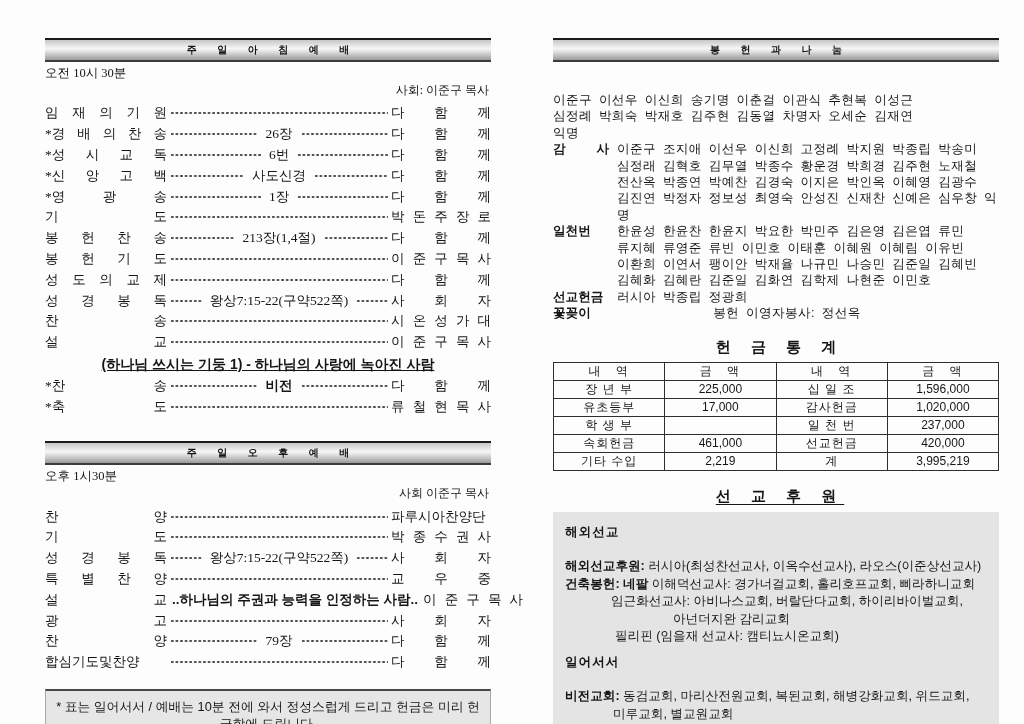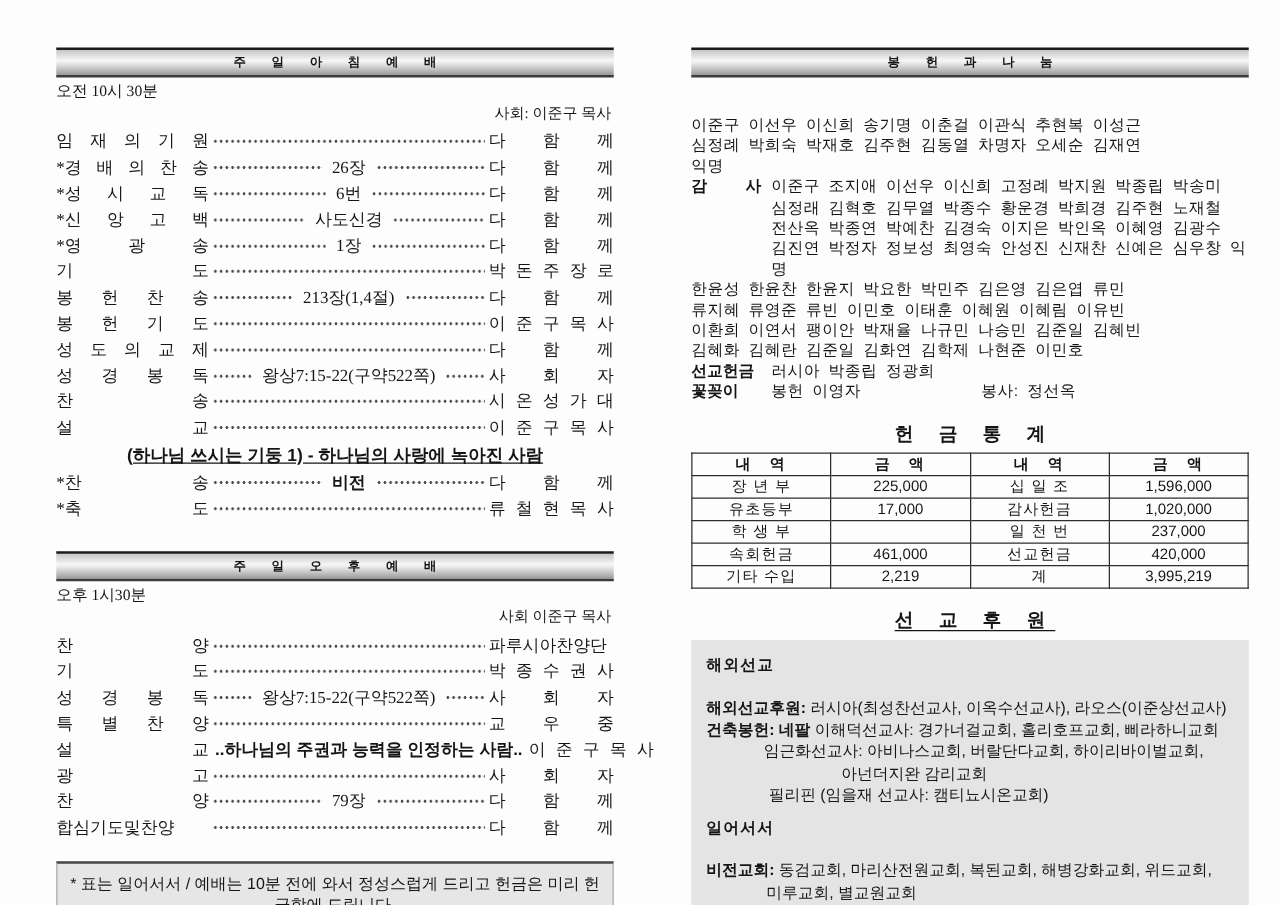--- a/index.html
+++ b/index.html
@@ -34,30 +34,30 @@
                padding:8px 6px;font-size:12.8px;text-align:center;
                font-family:"Liberation Sans","DejaVu Sans",sans-serif;}
 
   
   .offer-list{margin-top:30px;font-family:"Liberation Sans","DejaVu Sans",sans-serif;
               font-size:12.6px;line-height:16.4px;}
   .entry{display:flex;}
   .elbl{width:56px;flex-shrink:0;font-weight:bold;text-align-last:justify;padding-right:8px;}
   .elines{flex:1;letter-spacing:0.4px;word-spacing:3px;}
   .flower-row{display:flex;}
-  .flower-first{width:168px;}
+  .flower-first{width:168px;text-align:right;}
 
   .stitle{margin:16px 0 5px 0;text-align:center;font-weight:bold;font-size:15px;letter-spacing:8px;
           padding-left:8px;font-family:"Liberation Sans","DejaVu Sans",sans-serif;}
   .stitle.underline{text-decoration:underline;text-underline-offset:3px;}
   table.stats{width:100%;border-collapse:collapse;font-family:"Liberation Sans","DejaVu Sans",sans-serif;
               font-size:12px;table-layout:fixed;}
   table.stats td{border:1px solid #2e2e2e;height:15.5px;text-align:center;padding:0 2px;
                  overflow:hidden;white-space:nowrap;}
-  table.stats tr.hdr td{font-weight:bold;letter-spacing:6px;padding-left:6px;margin-top:19px;}
+  table.stats tr.hdr td{font-weight:normal;letter-spacing:6px;padding-left:6px;margin-top:19px;}
   table.stats td.name{letter-spacing:1px;text-align:center;}
 
   .mbox{margin-top:6px;background:#e4e4e4;padding:10px 12px;box-sizing:border-box;
         font-family:"Liberation Sans","DejaVu Sans",sans-serif;font-size:12.6px;line-height:17.5px;}
   .mhead{font-weight:bold;margin:2px 0 17px 0;letter-spacing:1px;}
   .mhead.second{margin-top:8px;}
   .mline{white-space:nowrap;}
   .mlbl{font-weight:bold;}
 </style>
 </head>
@@ -230,20 +230,21 @@
         <div class="entry">
           <span class="elbl">감 사</span>
           <div class="elines">
             <div>이준구 조지애 이선우 이신희 고정례 박지원 박종립 박송미</div>
             <div>심정래 김혁호 김무열 박종수 황운경 박희경 김주현 노재철</div>
             <div>전산옥 박종연 박예찬 김경숙 이지은 박인옥 이혜영 김광수</div>
             <div>김진연 박정자 정보성 최영숙 안성진 신재찬 신예은 심우창 익명</div>
           </div>
         </div>
         <div class="entry">
+          <span class="elbl">일천번</span>
           <div class="elines">
             <div>한윤성 한윤찬 한윤지 박요한 박민주 김은영 김은엽 류민</div>
             <div>류지혜 류영준 류빈 이민호 이태훈 이혜원 이혜림 이유빈</div>
             <div>이환희 이연서 팽이안 박재율 나규민 나승민 김준일 김혜빈</div>
             <div>김혜화 김혜란 김준일 김화연 김학제 나현준 이민호</div>
           </div>
         </div>
         <div class="entry">
           <span class="elbl">선교헌금</span>
           <div class="elines">

